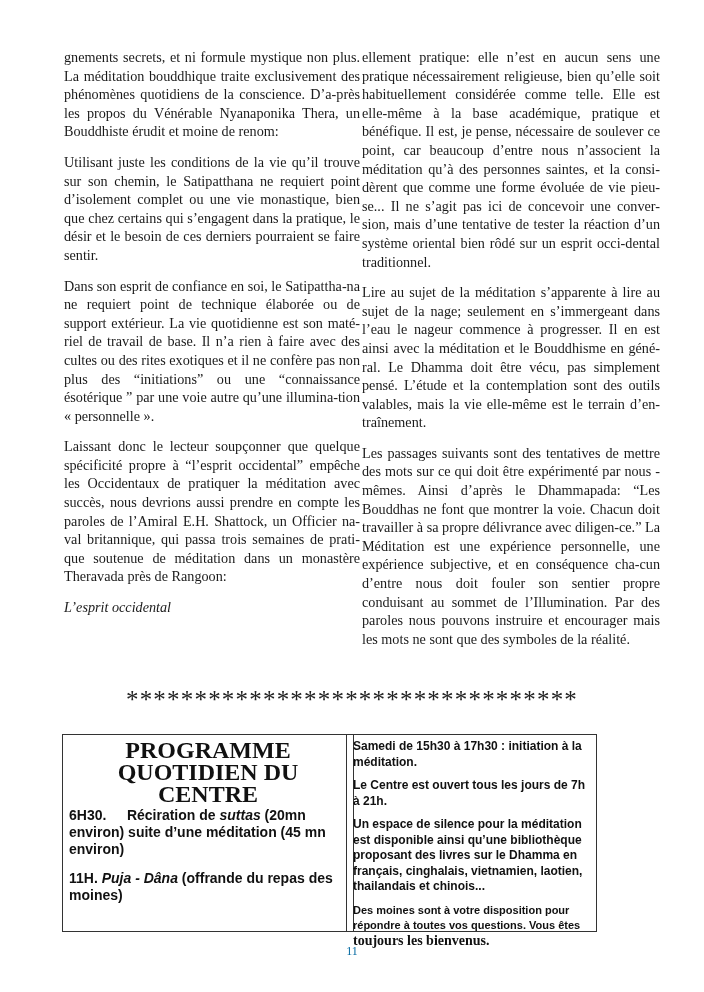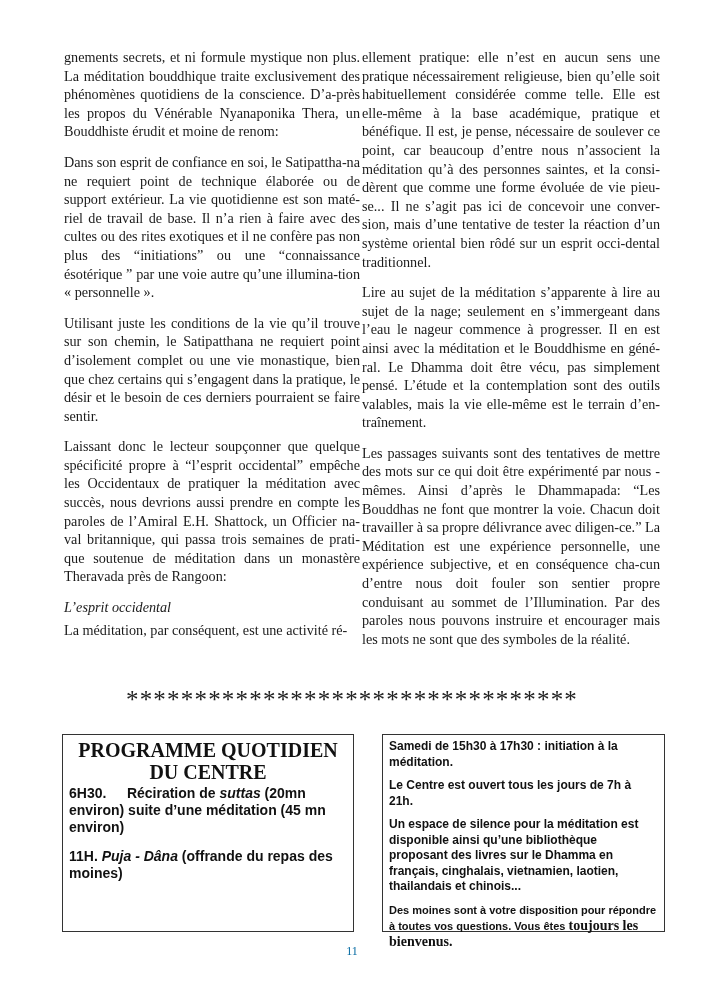--- a/index.html
+++ b/index.html
@@ -21,47 +21,46 @@
     position: absolute; top: 686px; left: 0; width: 704px; text-align: center;
     font-family: "Liberation Serif", serif; font-size: 25px; letter-spacing: 1.2px;
     color: #222;
   }
   .box {
     position: absolute; border: 1.6px solid #333; box-sizing: border-box;
     font-family: "Liberation Sans", "DejaVu Sans", sans-serif; font-weight: bold;
     color: #111;
   }
   .box.left { left: 62px; top: 734px; width: 292px; height: 198px; padding: 4px 6px; }
-  .box.right { left: 382px; top: 734px; width: 283px; height: 198px; padding: 4px 6px; }
+  .box.right { left: 346px; top: 734px; width: 251px; height: 198px; padding: 4px 6px; }
   .box .title {
-    font-family: "Liberation Serif", serif; font-size: 20px; line-height: 22px;
+    font-family: "Liberation Serif", serif; font-size: 24px; line-height: 22px;
     text-align: center; margin-bottom: 2px;
   }
   .box.left .item { font-size: 14px; line-height: 17px; margin-bottom: 12px; }
   .box.left .item.first { margin-bottom: 12px; }
   .box .item .time { display: inline-block; min-width: 54px; }
   .box.right .item { font-size: 12px; line-height: 15.5px; margin-bottom: 8px; }
   .box.right .item.small { font-size: 11px; line-height: 15px; }
   .box.right .big { font-family: "Liberation Serif", serif; font-size: 14px; }
   .it { font-style: italic; }
   .pagenum {
     position: absolute; top: 944px; left: 0; width: 704px; text-align: center;
     font-family: "Liberation Serif", serif; font-size: 12px; color: #0369a1;
   }
 </style>
 </head>
 <body>
 
 <div class="col left">
   <p>gnements secrets, et ni formule mystique non plus. La méditation bouddhique traite exclusivement des phénomènes quotidiens de la conscience. D’a-près les propos du Vénérable Nyanaponika Thera, un Bouddhiste érudit et moine de renom:</p>
+  <p>Utilisant juste les conditions de la vie qu’il trouve sur son chemin, le Satipatthana ne requiert point d’isolement complet ou une vie monastique, bien que chez certains qui s’engagent dans la pratique, le désir et le besoin de ces derniers pourraient se faire sentir.</p>
   <p>Dans son esprit de confiance en soi, le Satipattha-na ne requiert point de technique élaborée ou de support extérieur. La vie quotidienne est son maté-riel de travail de base. Il n’a rien à faire avec des cultes ou des rites exotiques et il ne confère pas non plus des “initiations” ou une “connaissance ésotérique ” par une voie autre qu’une illumina-tion « personnelle ».</p>
-  <p>Utilisant juste les conditions de la vie qu’il trouve sur son chemin, le Satipatthana ne requiert point d’isolement complet ou une vie monastique, bien que chez certains qui s’engagent dans la pratique, le désir et le besoin de ces derniers pourraient se faire sentir.</p>
   <p>Laissant donc le lecteur soupçonner que quelque spécificité propre à “l’esprit occidental” empêche les Occidentaux de pratiquer la méditation avec succès, nous devrions aussi prendre en compte les paroles de l’Amiral E.H. Shattock, un Officier na-val britannique, qui passa trois semaines de prati-que soutenue de méditation dans un monastère Theravada près de Rangoon:</p>
   <div class="heading-it">L’esprit occidental</div>
-  <p class="tight">La méditation, par conséquent, est une activité ré-</p>
 </div>
 
 <div class="col right">
   <p>ellement pratique: elle n’est en aucun sens une pratique nécessairement religieuse, bien qu’elle soit habituellement considérée comme telle. Elle est elle-même à la base académique, pratique et bénéfique. Il est, je pense, nécessaire de soulever ce point, car beaucoup d’entre nous n’associent la méditation qu’à des personnes saintes, et la consi-dèrent que comme une forme évoluée de vie pieu-se... Il ne s’agit pas ici de concevoir une conver-sion, mais d’une tentative de tester la réaction d’un système oriental bien rôdé sur un esprit occi-dental traditionnel.</p>
   <p>Lire au sujet de la méditation s’apparente à lire au sujet de la nage; seulement en s’immergeant dans l’eau le nageur commence à progresser. Il en est ainsi avec la méditation et le Bouddhisme en géné-ral. Le Dhamma doit être vécu, pas simplement pensé. L’étude et la contemplation sont des outils valables, mais la vie elle-même est le terrain d’en-traînement.</p>
   <p class="tight">Les passages suivants sont des tentatives de mettre des mots sur ce qui doit être expérimenté par nous -mêmes. Ainsi d’après le Dhammapada: “Les Bouddhas ne font que montrer la voie. Chacun doit travailler à sa propre délivrance avec diligen-ce.” La Méditation est une expérience personnelle, une expérience subjective, et en conséquence cha-cun d’entre nous doit fouler son sentier propre conduisant au sommet de l’Illumination. Par des paroles nous pouvons instruire et encourager mais les mots ne sont que des symboles de la réalité.</p>
 </div>
 
 <div class="stars">*********************************</div>
 

